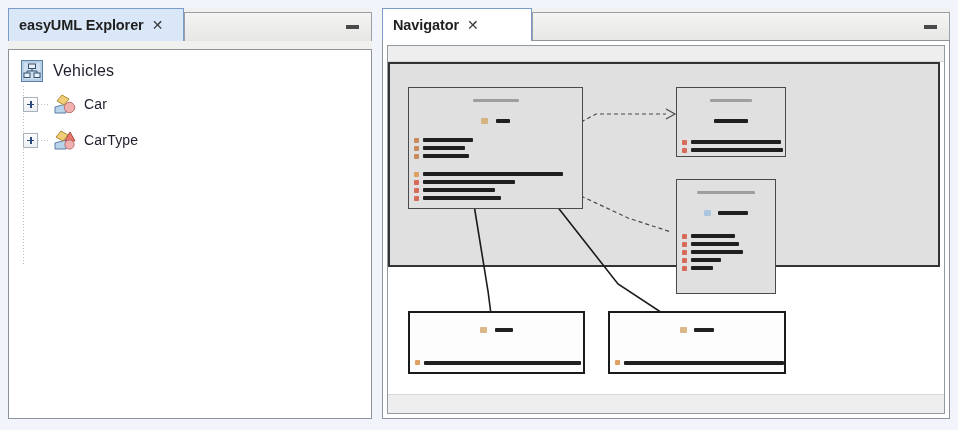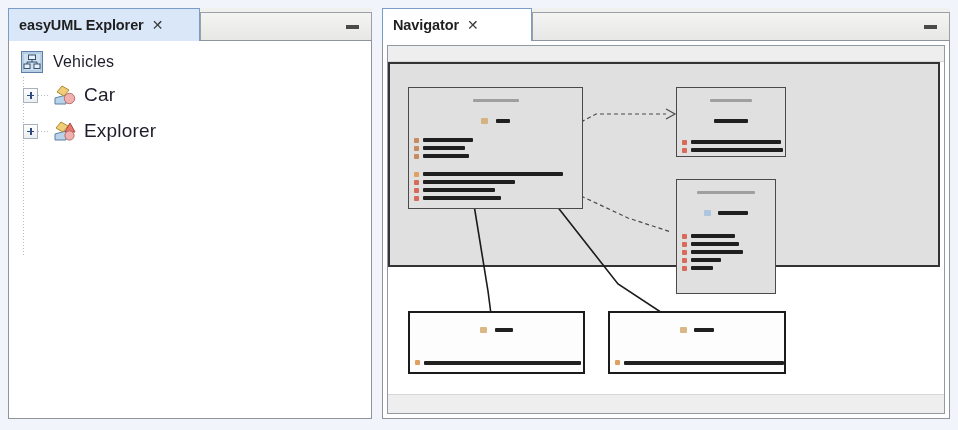--- a/index.html
+++ b/index.html
@@ -80,39 +80,39 @@
     position: absolute;
     left: 0; right: 0; bottom: 0;
     box-sizing: border-box;
     border: 1px solid #8d949c;
     background: #ffffff;
   }
 
   
   #explorer { left: 8px; top: 8px; width: 364px; height: 411px; }
   #explorer .tabstrip { width: 100%; }
-  #explorer .tab { width: 192px; }
-  #explorer .panel-body { top: 32px; }
+  #explorer .tab { width: 176px; }
+  #explorer .panel-body { top: 41px; }
 
   .tree {
     position: relative;
     padding: 6px 0 0 0;
     font-size: 0;
   }
   .tree-row {
     position: relative;
     height: 36px;
     display: flex;
     align-items: center;
     padding-left: 8px;
     box-sizing: border-box;
   }
   .tree-row.root { padding-left: 8px; height: 30px; }
   .tree-label {
-    font-size: 19px;
+    font-size: 14px;
     color: #1d1d2b;
     margin-left: 7px;
     white-space: nowrap;
     letter-spacing: 0.2px;
   }
   .tree-row.root .tree-label { font-size: 16px; margin-left: 10px; }
 
   
   .expander {
     position: relative;
@@ -276,21 +276,21 @@
           <span class="expander"></span>
           <span class="dots"></span>
           <span class="ico ico-cls">
             <svg width="24" height="22" viewBox="0 0 24 22">
               <path d="M2 14 L2 20 L13 20 L13 11 Z" fill="#b9d3ea" stroke="#5b7fa6"></path>
               <path d="M8 2 L15 6 L10 12 L3 8 Z" fill="#f0cd78" stroke="#b08a32"></path>
               <path d="M17 3 L22 12 L12 12 Z" fill="#e8776a" stroke="#b0473c"></path>
               <circle cx="16.5" cy="15.5" r="4.6" fill="#efb0ae" stroke="#b5706f"></circle>
             </svg>
           </span>
-          <span class="tree-label">Explorer</span>
+          <span class="tree-label">CarType</span>
         </div>
 
       </div>
     </div>
   </div>
 
   <div class="window" id="navigator">
 
     <div class="tabstrip">
       <div class="tab active-white">

